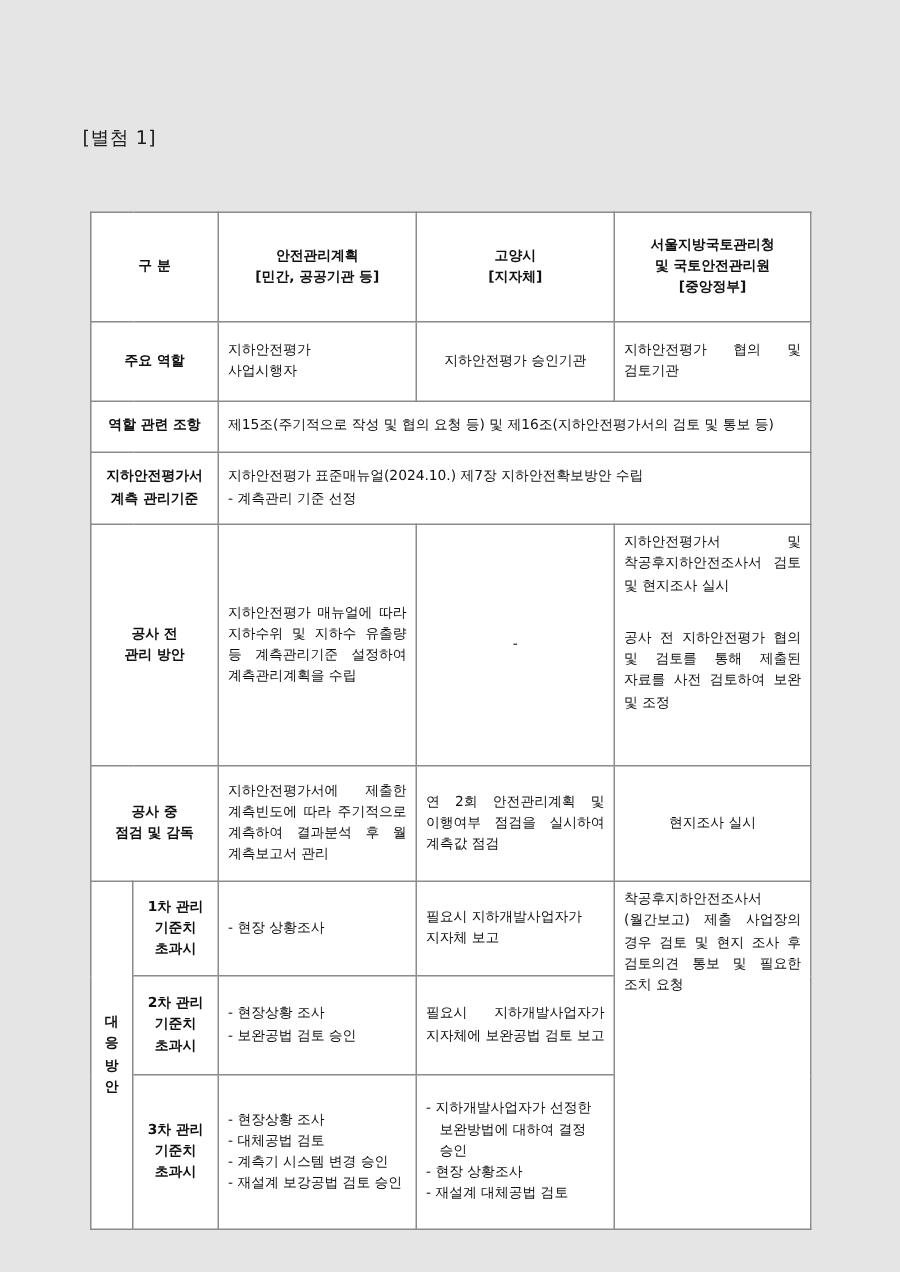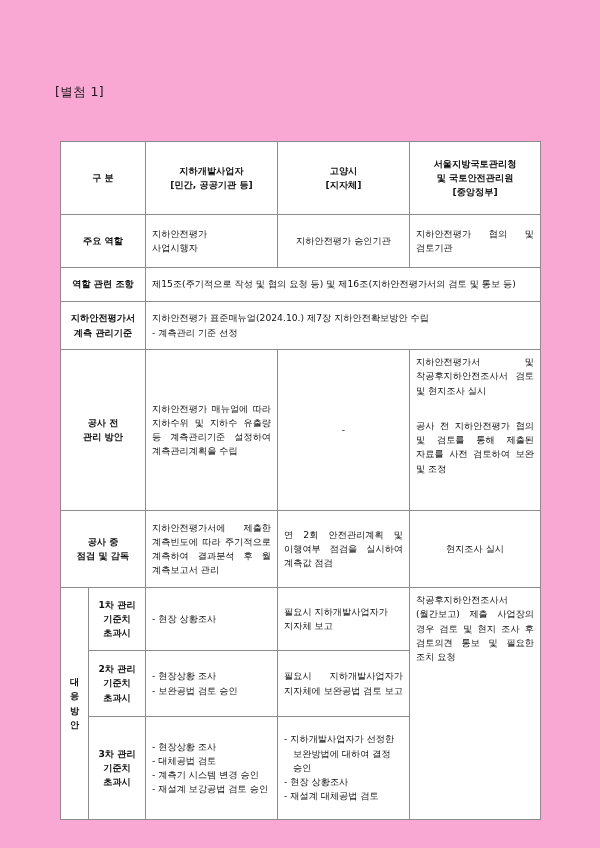--- a/index.html
+++ b/index.html
@@ -7,21 +7,21 @@
     padding: 0;
     background: #c8c8c8;
   }
   body {
     font-family: "DejaVu Sans", "Liberation Sans", sans-serif;
   }
   .page {
     position: relative;
     width: 600px;
     height: 848px;
-    background: #f9a8d4;
+    background: #e5e5e5;
     overflow: hidden;
     box-sizing: border-box;
   }
   .attachment-label {
     position: absolute;
     left: 55px;
     top: 84px;
     font-size: 12.5px;
     color: #1a1a1a;
     letter-spacing: 0.4px;
@@ -147,21 +147,21 @@
           <col class="colw1b">
           <col class="colw2">
           <col class="colw3">
           <col class="colw4">
       </colgroup>
       <tbody>
 
         <tr>
           <td class="head" colspan="2" rowspan="1" style="height:62px;">구 분</td>
           <td class="head">
-            <span>지하개발사업자</span><br>
+            <span>안전관리계획</span><br>
             <span>[민간, 공공기관 등]</span>
           </td>
           <td class="head">
             <span>고양시</span><br>
             <span>[지자체]</span>
           </td>
           <td class="head">
             <span>서울지방국토관리청</span><br>
             <span>및 국토안전관리원</span><br>
             <span>[중앙정부]</span>

